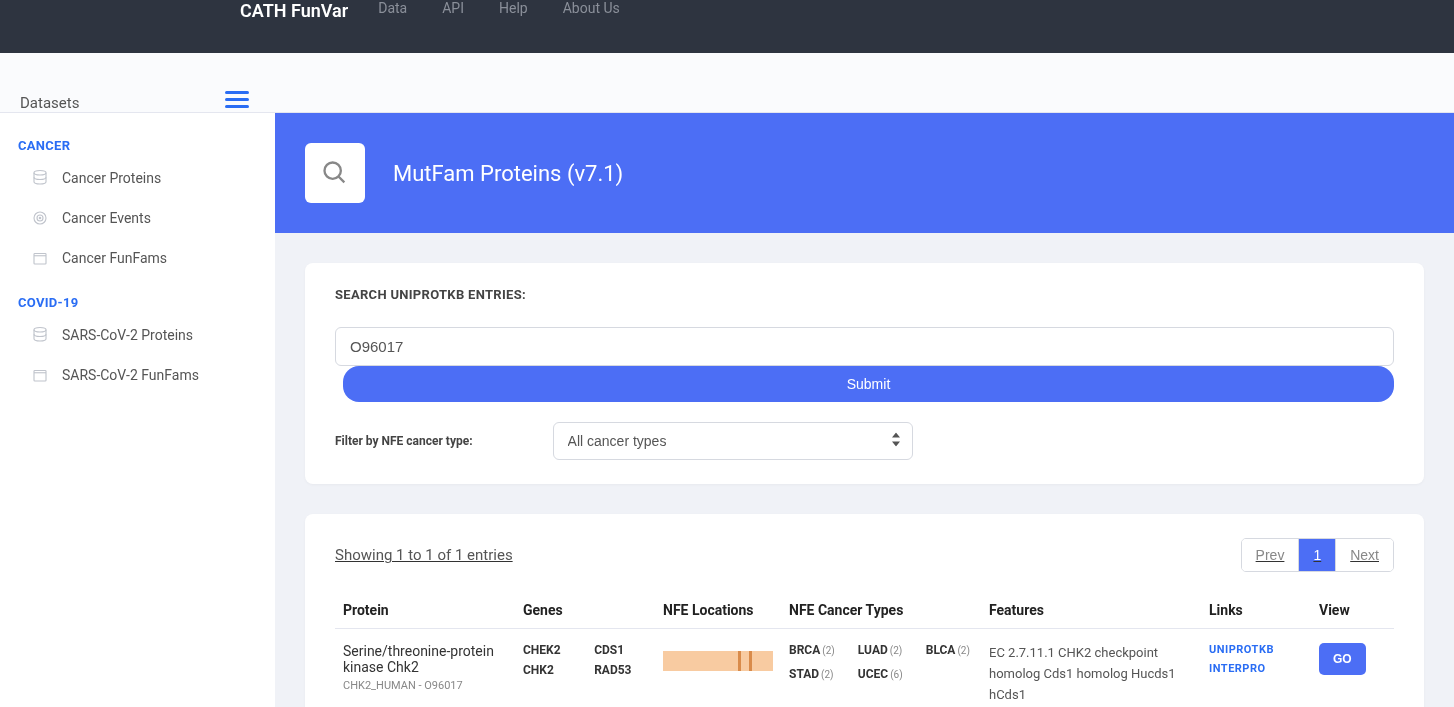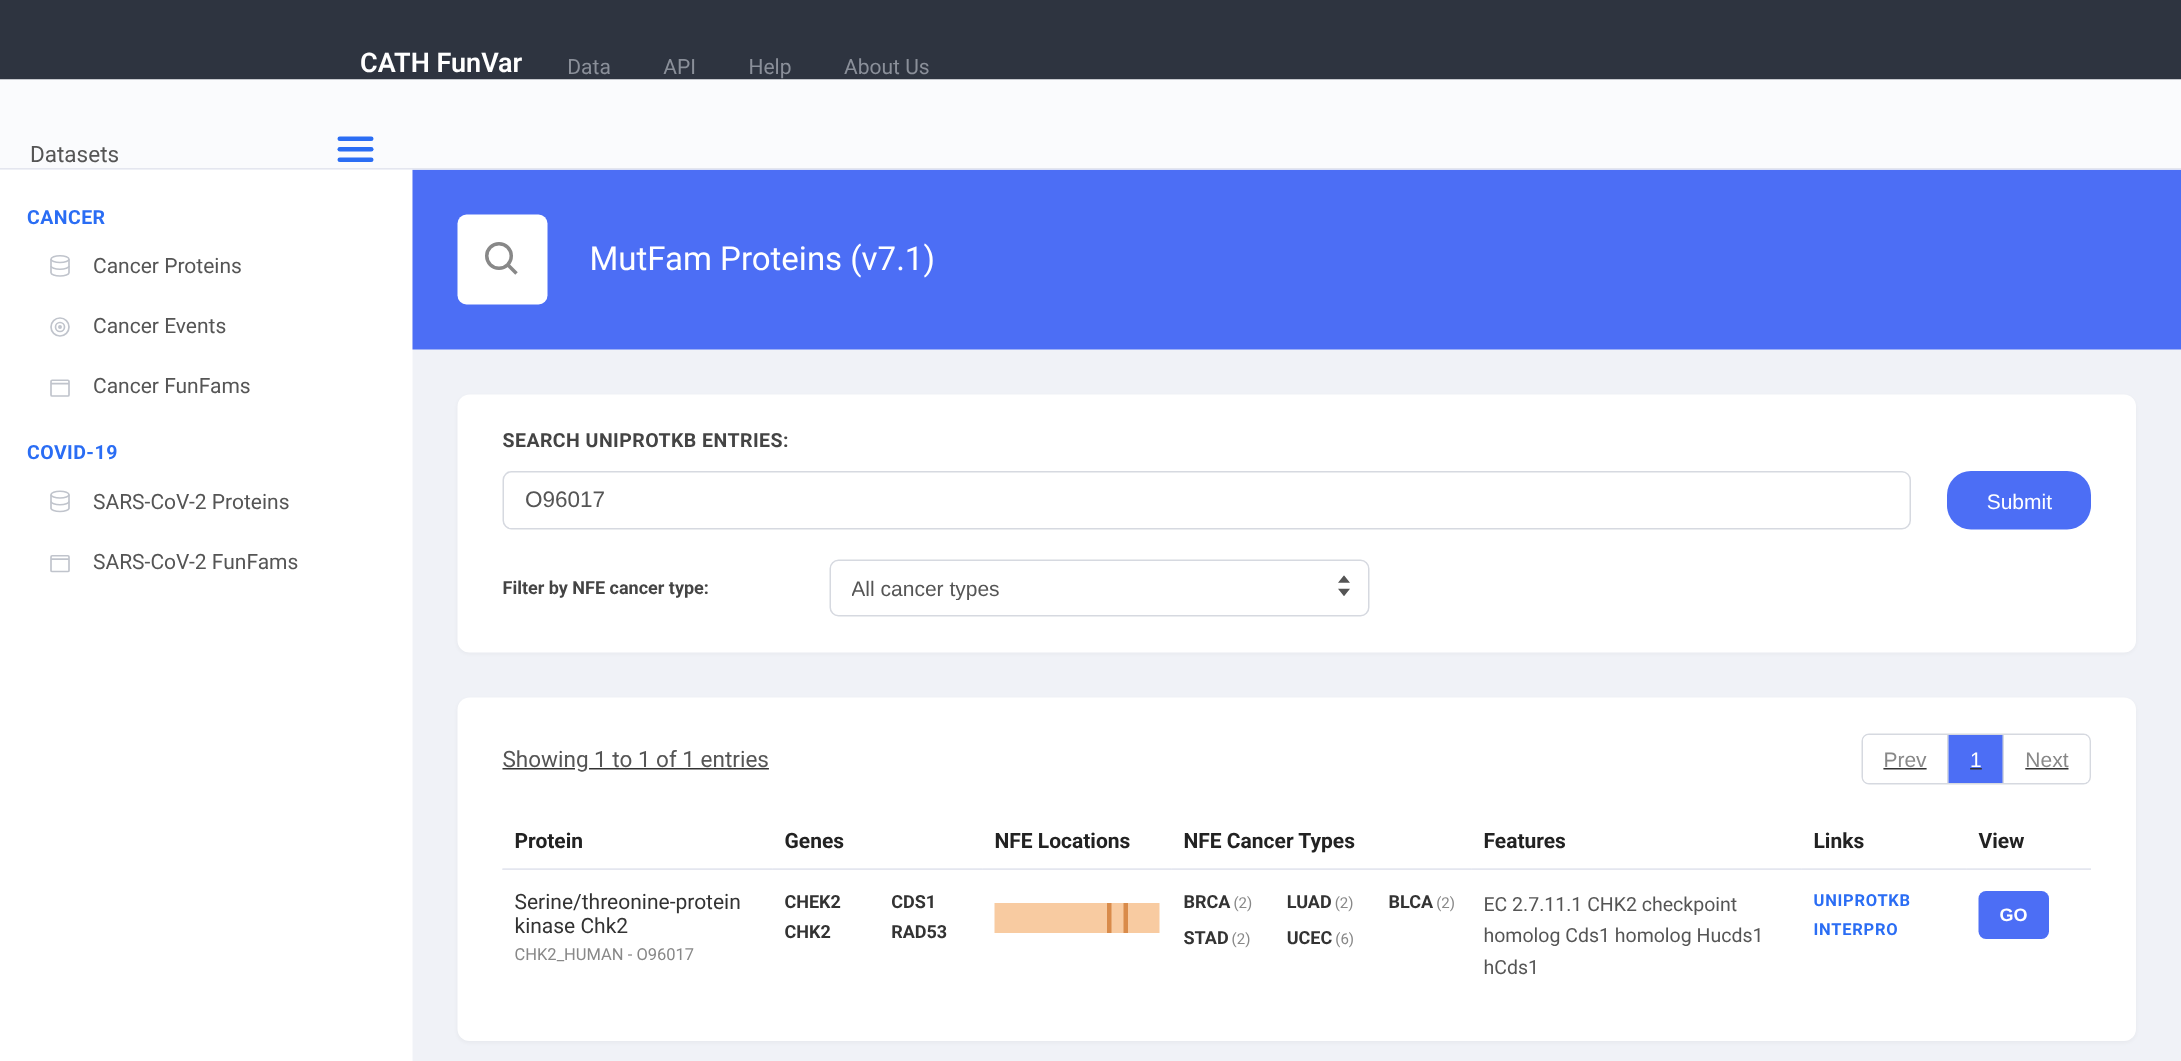--- a/index.html
+++ b/index.html
@@ -11,21 +11,21 @@
       font-family: -apple-system, BlinkMacSystemFont, "Segoe UI", Roboto, "Helvetica Neue", Arial, sans-serif;
       background: #f0f2f7;
       color: #333;
     }
     
     
     .top-nav {
       background: #2e3440;
       height: 53px;
       display: flex;
-      align-items: flex-end;
+      align-items: flex-start;
       padding-left: 240px;
     }
     .brand {
       color: #fff;
       font-weight: 600;
       font-size: 18px;
       margin-right: 30px;
     }
     .nav-link {
       color: #8a8f99;
@@ -133,27 +133,28 @@
       border-radius: 8px;
       padding: 24px 30px;
       margin-bottom: 30px;
       box-shadow: 0 1px 3px rgba(0,0,0,0.04);
     }
     .search-label {
       font-weight: 700;
       font-size: 13px;
       color: #444;
       letter-spacing: 0.3px;
-      margin-bottom: 12px;
+      margin-bottom: 25px;
       display: block;
     }
     .search-row {
       display: flex;
-      gap: 16px;
+      gap: 0;
       margin-bottom: 20px;
+      flex-direction: column;
     }
     .search-input {
       flex: 1;
       border: 1px solid #d6d9e0;
       border-radius: 6px;
       padding: 10px 14px;
       font-size: 15px;
       color: #555;
     }
     .submit-btn {

